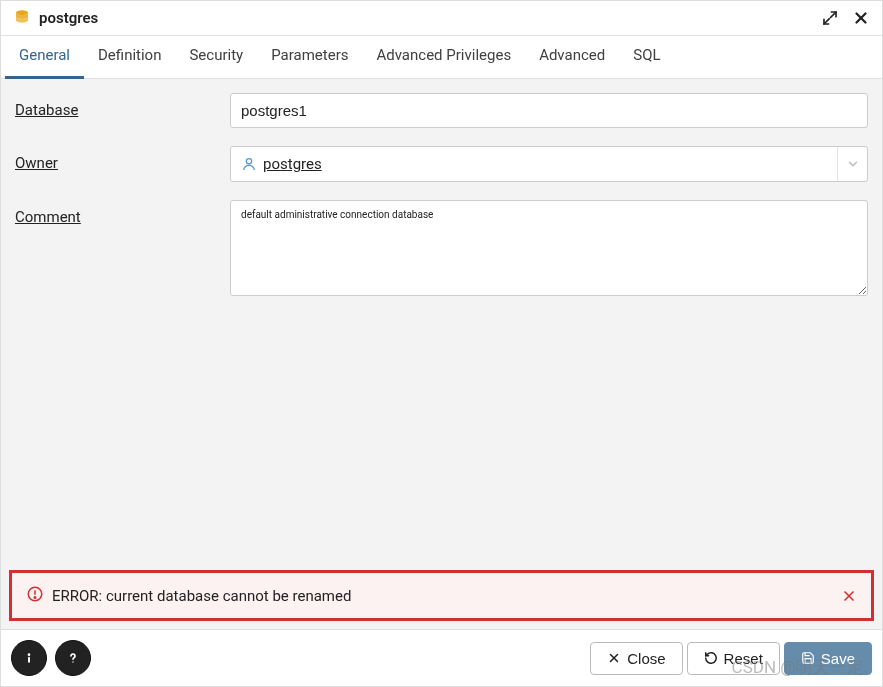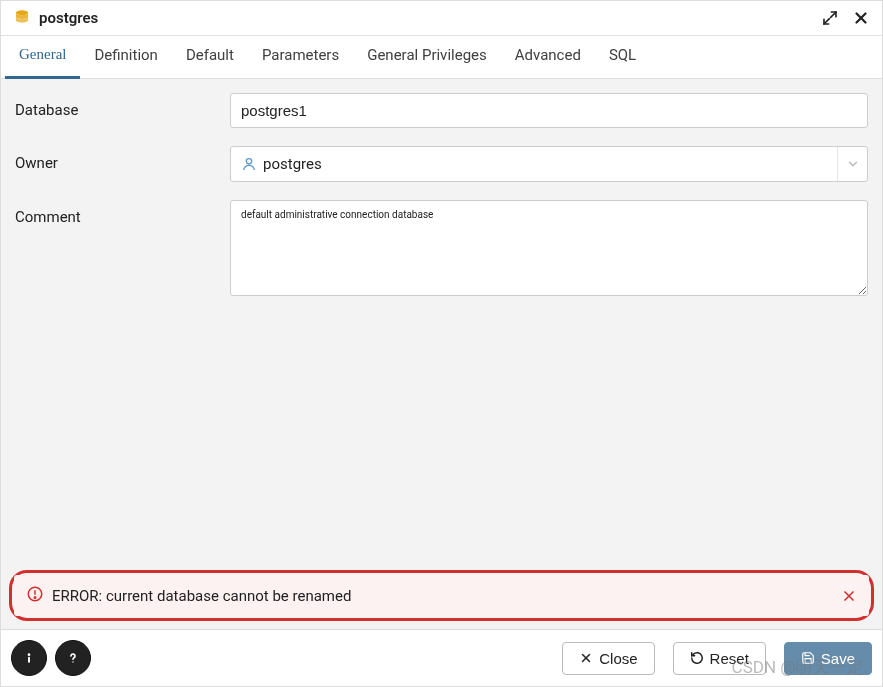--- a/index.html
+++ b/index.html
@@ -61,27 +61,27 @@
       padding: 10px 14px 12px 14px;
       font-size: 15px;
       color: #404040;
       cursor: pointer;
       border-bottom: 3px solid transparent;
       margin-bottom: -1px;
     }
     .tab.active {
       color: #326690;
       border-bottom-color: #326690;
-      font-family: Liberation Serif, serif;
     }
     .form-area {
       flex: 1;
       background: #f3f3f3;
       padding: 14px 14px;
       overflow: auto;
+      text-decoration: underline;
     }
     .form-row {
       display: flex;
       align-items: flex-start;
       margin-bottom: 18px;
     }
     .form-label {
       width: 215px;
       padding-top: 8px;
       font-size: 15px;
@@ -136,21 +136,21 @@
       resize: both;
       font-family: inherit;
       color: #222;
     }
     .alert-wrap {
       padding: 8px;
       background: #f3f3f3;
     }
     .alert {
       border: 3px solid #d32f2f;
-      border-radius: 18px;
+      border-radius: 0;
       padding: 2px;
       background: transparent;
     }
     .alert-inner {
       background: #fdf2f2;
       border-radius: 3px;
       padding: 10px 12px;
       display: flex;
       align-items: center;
       justify-content: space-between;
@@ -171,21 +171,21 @@
       padding: 10px 10px;
       background: #fff;
       border-top: 1px solid #ddd;
     }
     .footer-left {
       display: flex;
       gap: 8px;
     }
     .footer-right {
       display: flex;
-      gap: 18px;
+      gap: 4px;
       position: relative;
     }
     .round-btn {
       width: 36px;
       height: 36px;
       border-radius: 50%;
       background: #222;
       display: flex;
       align-items: center;
       justify-content: center;
@@ -257,23 +257,23 @@
         <path d="M18 6L6 18"></path>
           <path d="M6 6l12 12"></path>
       </svg>
     </span>
   </div>
 </div>
 
 <div class="tabs">
   <div class="tab active">General</div>
   <div class="tab">Definition</div>
-  <div class="tab">Default</div>
+  <div class="tab">Security</div>
   <div class="tab">Parameters</div>
-  <div class="tab">General Privileges</div>
+  <div class="tab">Advanced Privileges</div>
   <div class="tab">Advanced</div>
   <div class="tab">SQL</div>
 </div>
 
 <div class="form-area">
   <div class="form-row">
     <div class="form-label">Database</div>
     <div class="form-control">
       <input type="text" class="text-input" value="postgres1" style="">
     </div>

